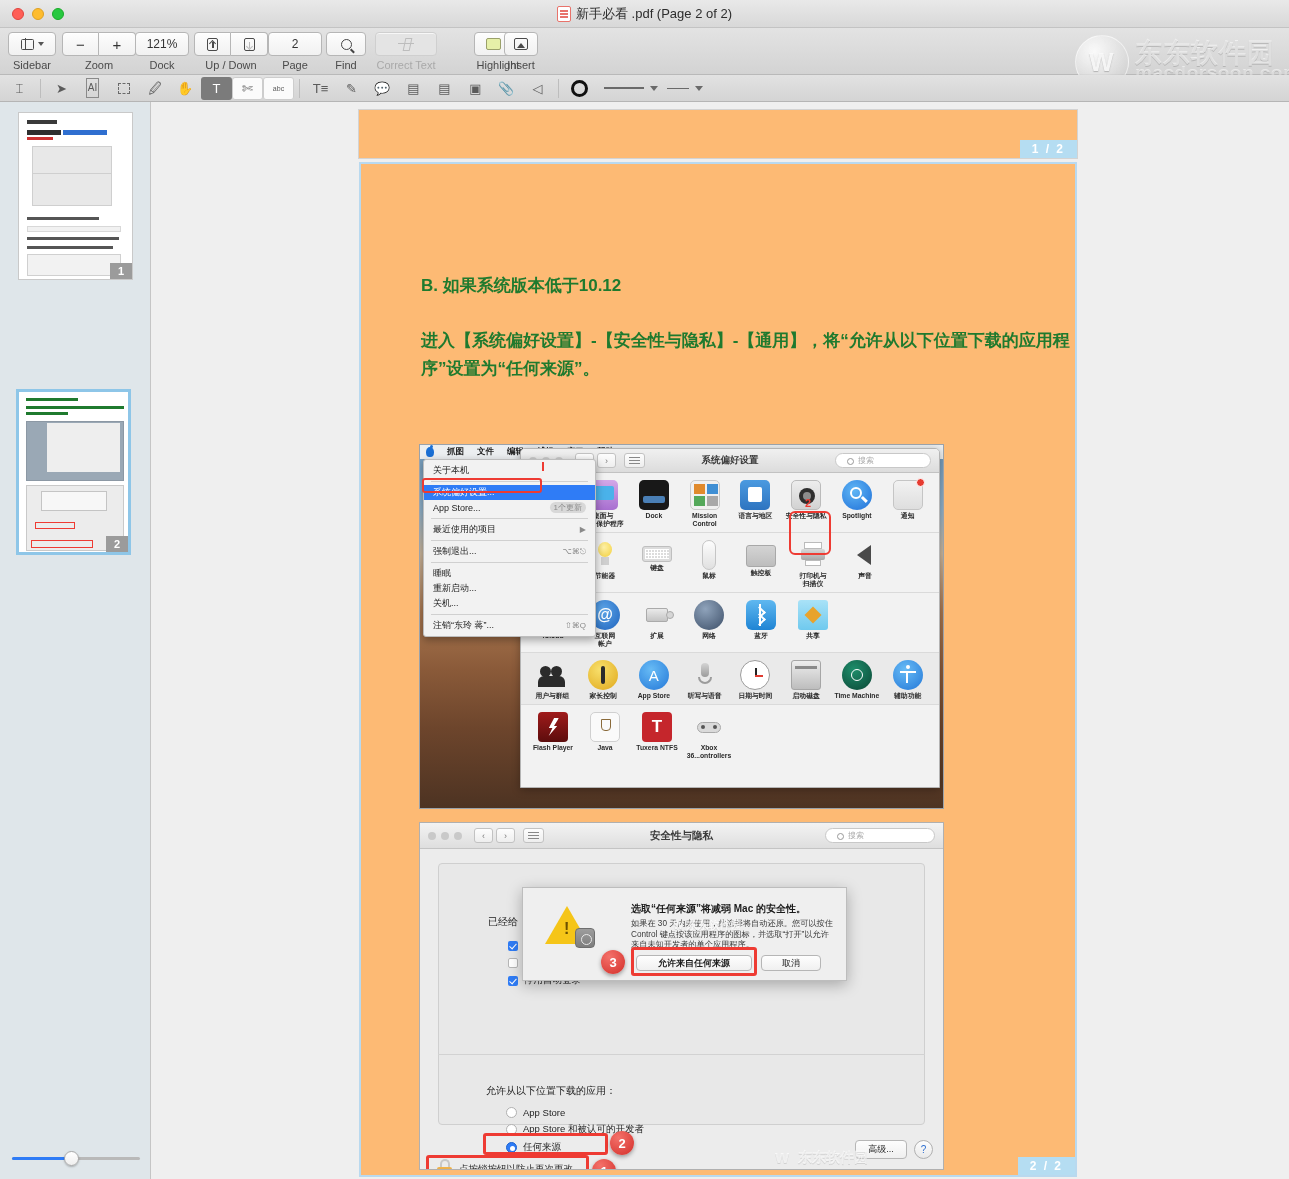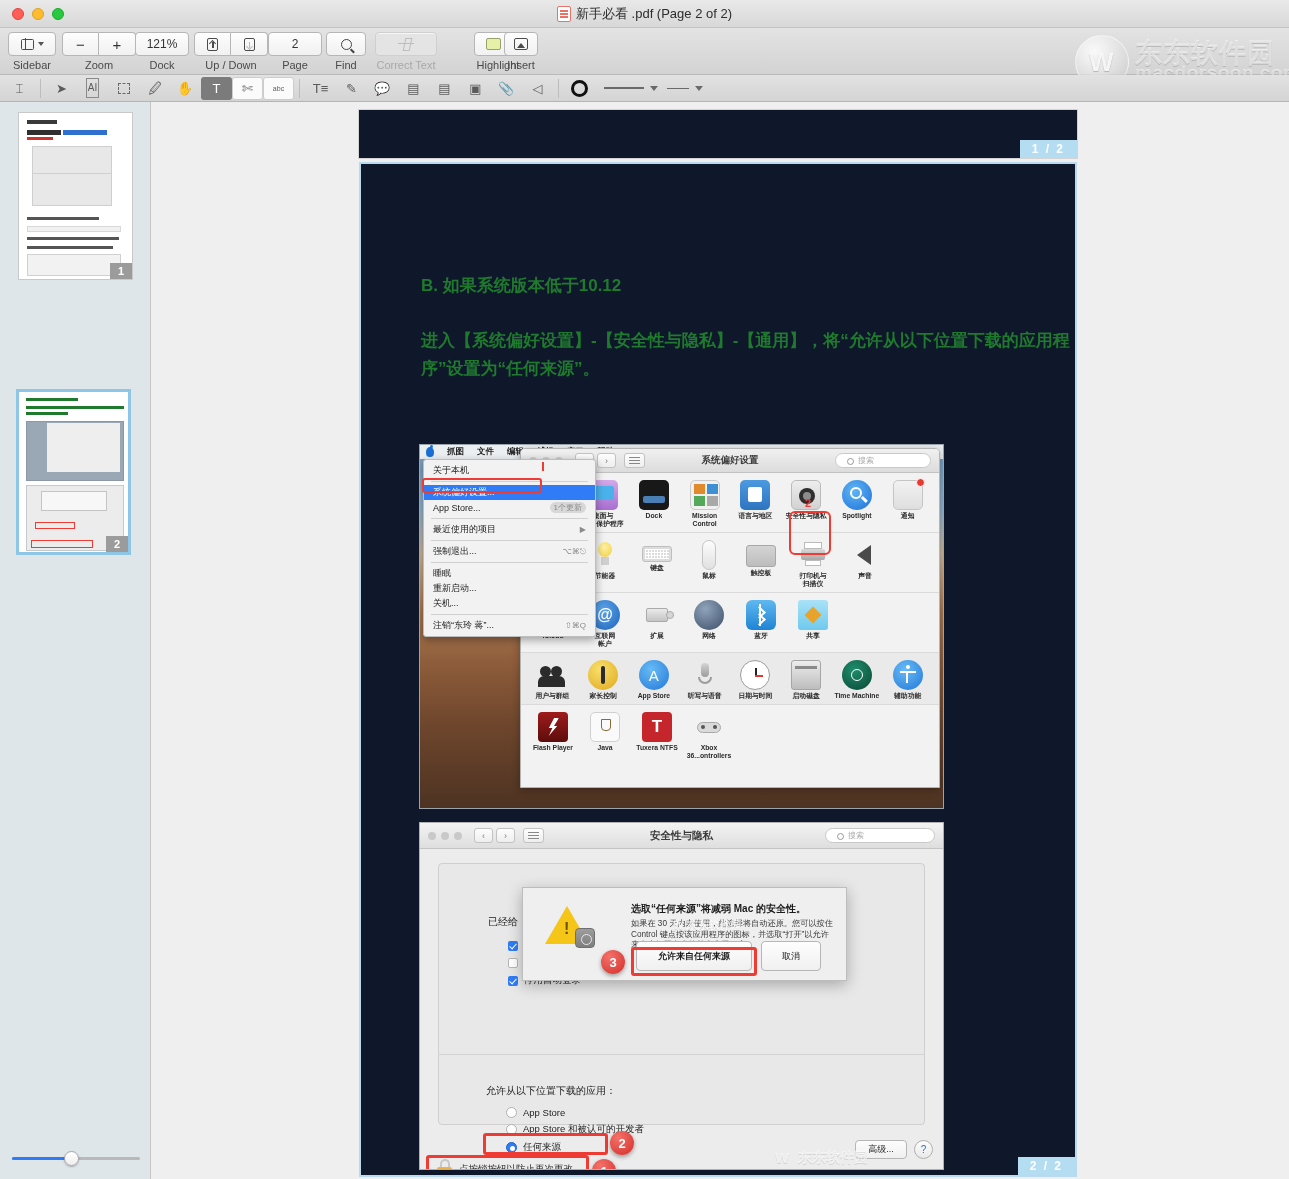--- a/index.html
+++ b/index.html
@@ -143,21 +143,21 @@
   .zs-fill{ position:absolute; left:0; top:6px; width:60px; height:3px; background:#2f7cf6; border-radius:2px;}
   .zs-knob{ position:absolute; left:52px; top:0; width:15px; height:15px; border-radius:50%;
     background:linear-gradient(#fff,#efefef); border:1px solid #a9a9a9; box-shadow:0 1px 2px rgba(0,0,0,.25);}
 
   
   .docarea{
     position:absolute; left:151px; top:102px; right:0; bottom:0;
     background:#efefef; overflow:hidden;
   }
   .page{
-    position:absolute; background:#0f172a; border:1px solid #cfcfcf;
+    position:absolute; background:#fdba74; border:1px solid #cfcfcf;
   }
   .pg1{ left:208px; top:8px; width:718px; height:48px; border:none; box-shadow:0 0 0 1px #d3d3d3;}
   .pg2{ left:208px; top:60px; width:718px; height:1015px; border:2px solid #b9d9ef; }
   .pgbadge{
     position:absolute; background:#b5ddf2; color:#fff; font-weight:bold;
     font-size:12px; letter-spacing:2px; padding:2px 12px;
   }
 
   
   .pdftext{
@@ -242,21 +242,21 @@
   }
   .warn-tri:after{content:"!";position:absolute;left:-3px;top:14px;font-size:16px;font-weight:bold;color:#6b5000;}
   .warn-badge{
     position:absolute; left:52px; top:40px; width:20px;height:20px;border-radius:4px;
     background:linear-gradient(#9d9d9d,#7e7e7e); border:1px solid #6f6f6f;
   }
   .warn-badge:after{content:"";position:absolute;left:5px;top:5px;width:9px;height:9px;border:1.6px solid #e8e8e8;border-radius:50%;}
   .al-title{ position:absolute; left:108px; top:14px; font-size:10px; font-weight:bold; color:#1b1b1b;}
   .al-body{ position:absolute; left:108px; top:31px; width:205px; font-size:8.2px; line-height:10.5px; color:#3a3a3a;}
   .al-btn{
-    position:absolute; height:30px; background:linear-gradient(#fefefe,#f0f0f0);
+    position:absolute; height:16px; background:linear-gradient(#fefefe,#f0f0f0);
     border:1px solid #b6b6b6; border-radius:4px;
     display:flex; align-items:center; justify-content:center;
     font-size:9px; color:#1b1b1b; font-weight:bold;
   }
   .numbadge{
     position:absolute; width:24px; height:24px; border-radius:50%;
     background:radial-gradient(circle at 35% 28%, #f4716a, #d32f2a);
     color:#fff; font-size:13px; font-weight:bold;
     display:flex; align-items:center; justify-content:center;
     box-shadow:0 2px 4px rgba(0,0,0,.35);

